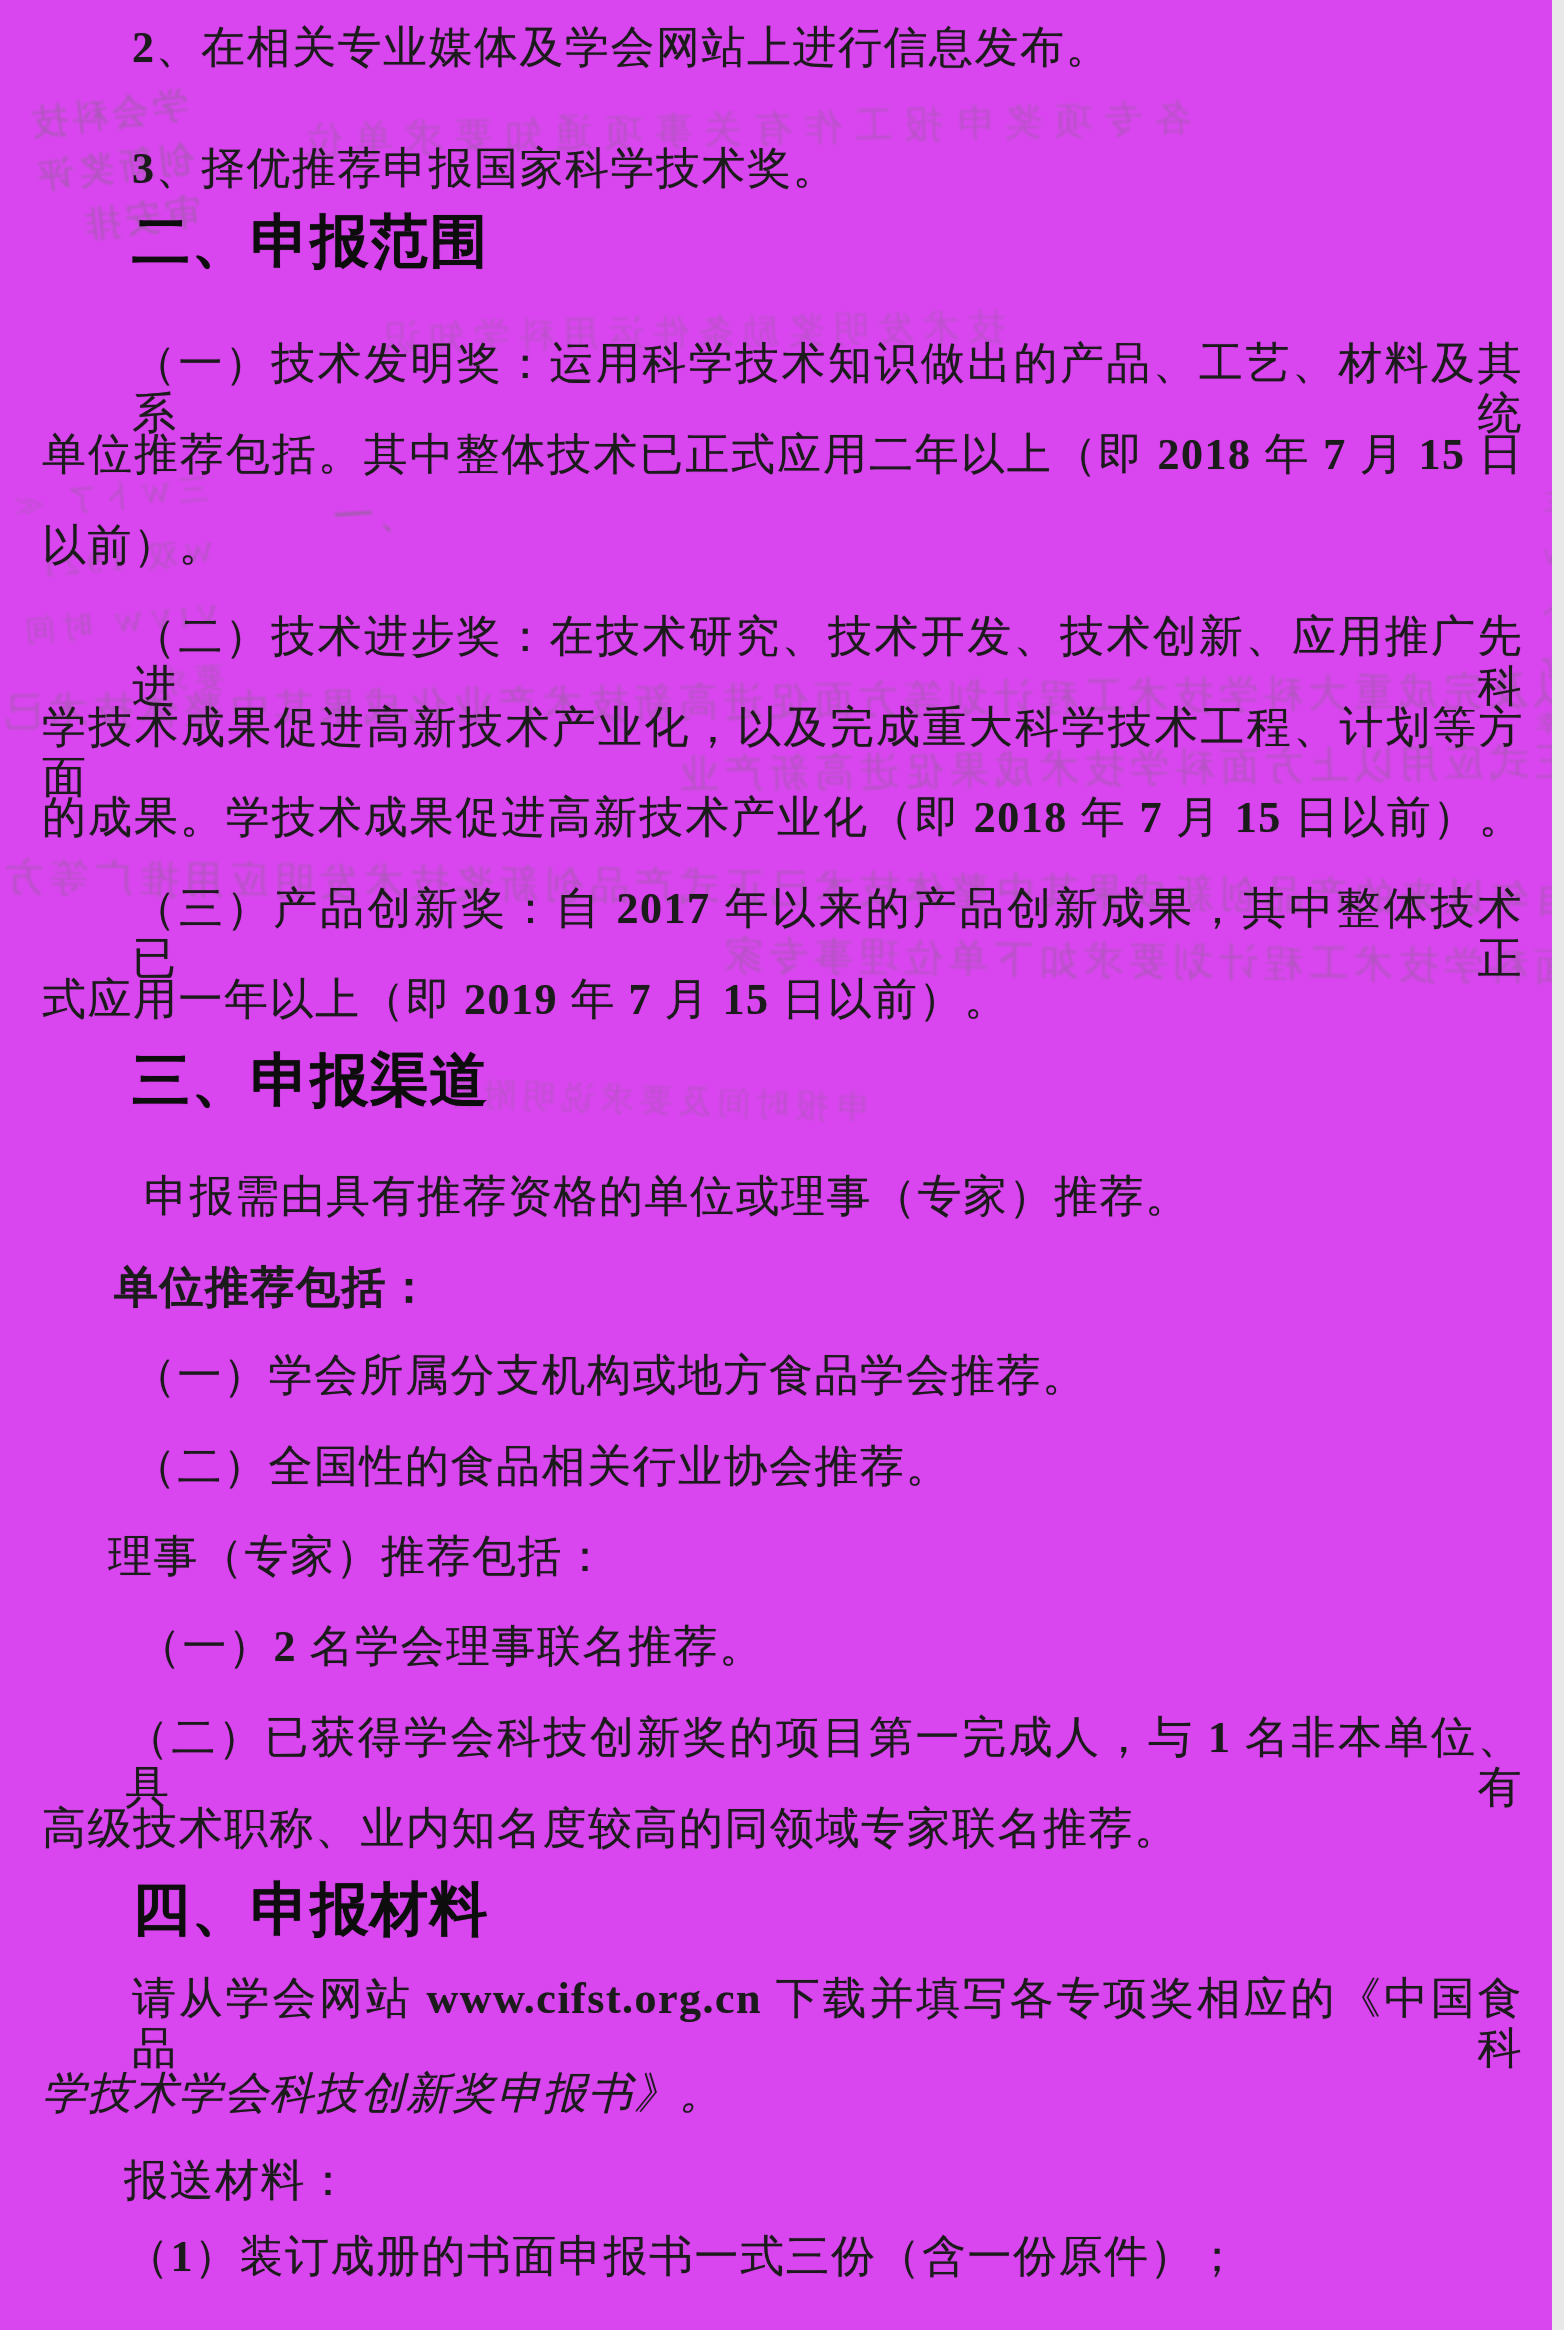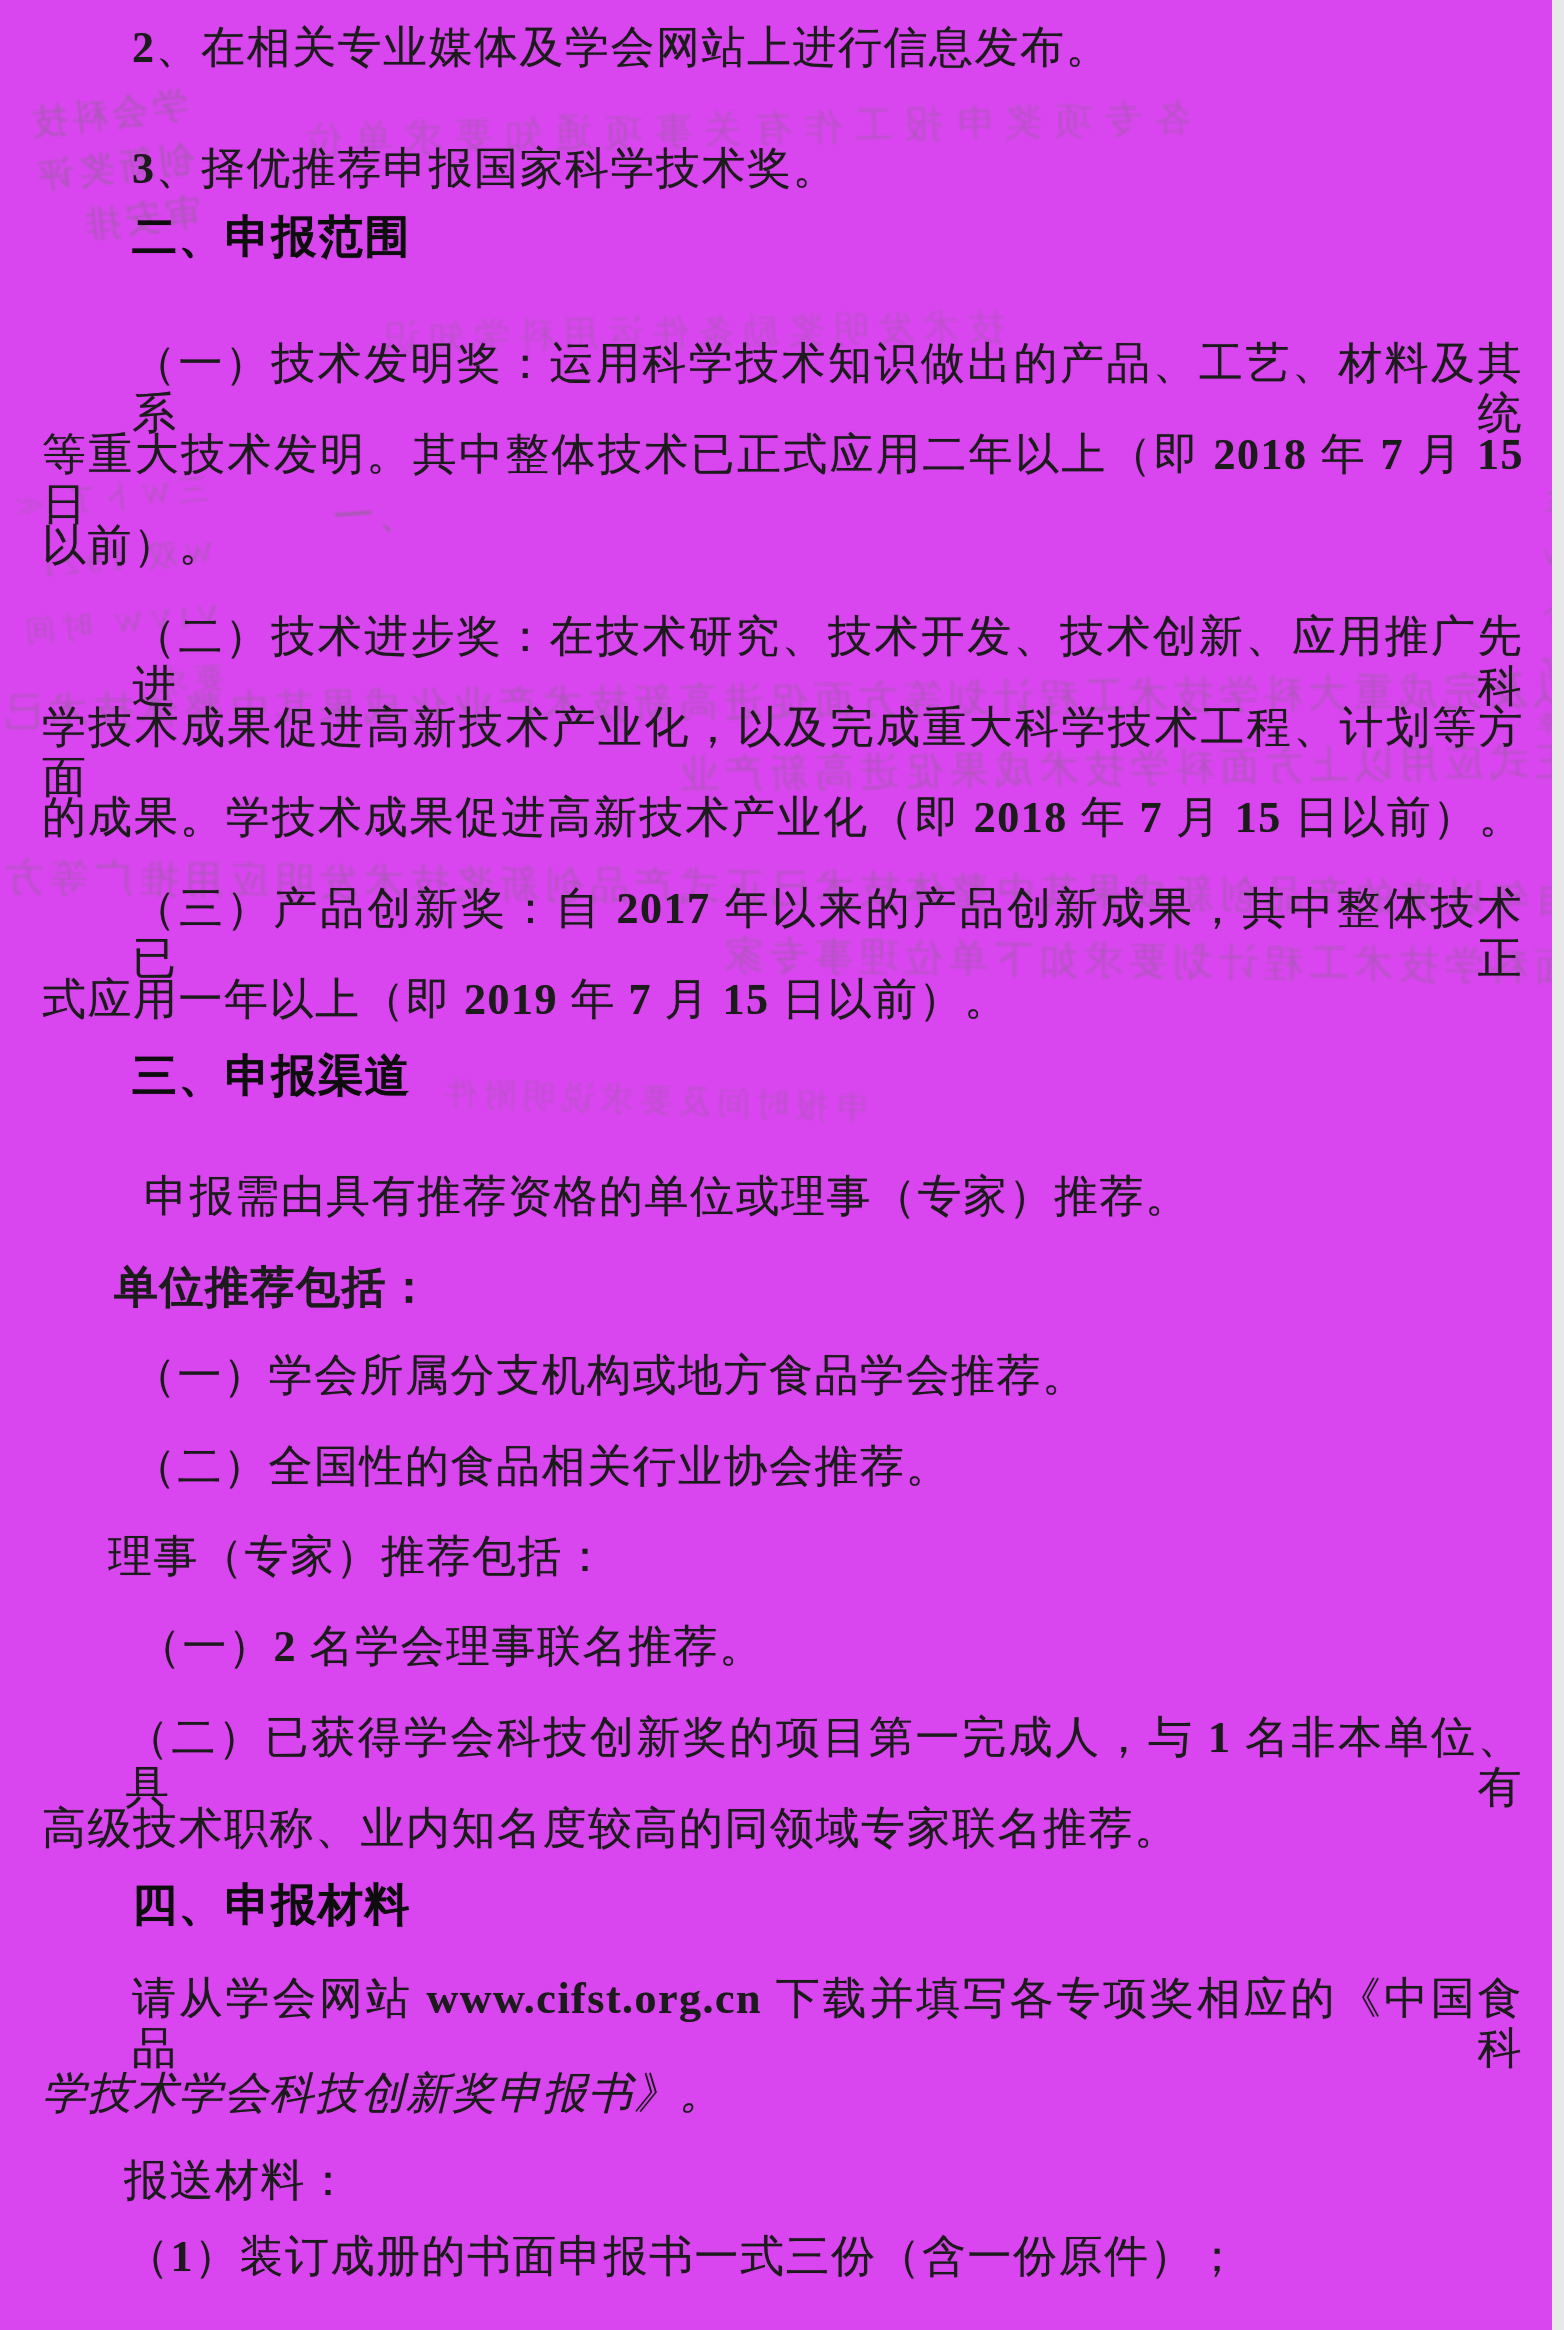--- a/index.html
+++ b/index.html
@@ -20,23 +20,23 @@
     letter-spacing:1.5px;
     text-shadow:0 0 0.8px rgba(20,20,20,.45);
   }
   .line.stretch{
     white-space:normal;
     text-align:justify;
     text-align-last:justify;
     overflow:visible;
   }
   .line.heading{
-    font-family:Liberation Mono, monospace;
+    font-family:Liberation Sans, sans-serif;
     font-weight:700;
-    font-size:45px;
+    font-size:58px;
     color:#0d0d0d;
     text-shadow:0 0 0.8px rgba(0,0,0,.65);
     text-align:right;
   }
   .num{
     font-weight:700;
     font-family:"Liberation Serif","DejaVu Serif",serif;
   }
   
   .ghost{
@@ -61,21 +61,21 @@
       <div class="ghost" style="left: 1520px; top: 475px; width: 44px; font-size: 24px; opacity: 0.38; line-height: 2.3; letter-spacing: 0px; transform: rotate(2deg) scaleX(-1);">三 W 卜 了 幸</div>
       <div class="ghost" style="left: -9px; top: 665px; width: 1582px; font-size: 39px; opacity: 0.34; line-height: 1.85; letter-spacing: 6px; transform: rotate(-0.8deg) scaleX(-1);">以及完成重大科学技术工程计划等方面促进高新技术产业化成果其中整体技术已正式应用以上方面科学技术成果促进高新产业</div>
       <div class="ghost" style="left: -9px; top: 854px; width: 1582px; font-size: 39px; opacity: 0.34; line-height: 1.75; letter-spacing: 6px; transform: rotate(0.8deg) scaleX(-1);">自年以来的产品创新成果其中整体技术已正式产品创新奖技术发明应用推广等方面科学技术工程计划要求如下单位理事专家</div>
       <div class="ghost" style="left: 428px; top: 1079px; width: 439px; font-size: 33px; opacity: 0.26; line-height: 1.3; letter-spacing: 6px; transform: rotate(2deg) scaleX(-1);">申报时间及要求说明附件</div>
     </div>
   <div id="doc">
       <div class="line" style="top: 23px; left: 132px;"><span class="num">2</span><span>、在相关专业媒体及学会网站上进行信息发布。</span></div>
       <div class="line" style="top: 144px; left: 132px;"><span class="num">3</span><span>、择优推荐申报国家科学技术奖。</span></div>
       <div class="line heading" style="top: 216px; left: 132px;"><span>二、申报范围</span></div>
       <div class="line stretch" style="top: 339px; left: 132px; width: 1391px;"><span>（一）技术发明奖：运用科学技术知识做出的产品、工艺、材料及其系统</span></div>
-      <div class="line stretch" style="top: 430px; left: 42px; width: 1482px;"><span>等重大技术发明。其中整体技术已正式应用二年以上（即 </span><span class="num">2018</span><span> 年 </span><span class="num">7</span><span> 月 </span><span class="num">15</span><span> 日</span></div>
+      <div class="line stretch" style="top: 430px; left: 42px; width: 1482px;"><span>单位推荐包括。其中整体技术已正式应用二年以上（即 </span><span class="num">2018</span><span> 年 </span><span class="num">7</span><span> 月 </span><span class="num">15</span><span> 日</span></div>
       <div class="line" style="top: 521px; left: 42px;"><span>以前）。</span></div>
       <div class="line stretch" style="top: 612px; left: 132px; width: 1391px;"><span>（二）技术进步奖：在技术研究、技术开发、技术创新、应用推广先进科</span></div>
       <div class="line stretch" style="top: 703px; left: 42px; width: 1482px;"><span>学技术成果促进高新技术产业化，以及完成重大科学技术工程、计划等方面</span></div>
       <div class="line stretch" style="top: 793px; left: 42px; width: 1482px;"><span>的成果。学技术成果促进高新技术产业化（即 </span><span class="num">2018</span><span> 年 </span><span class="num">7</span><span> 月 </span><span class="num">15</span><span> 日以前）。</span></div>
       <div class="line stretch" style="top: 884px; left: 132px; width: 1391px;"><span>（三）产品创新奖：自 </span><span class="num">2017</span><span> 年以来的产品创新成果，其中整体技术已正</span></div>
       <div class="line" style="top: 975px; left: 42px;"><span>式应用一年以上（即 </span><span class="num">2019</span><span> 年 </span><span class="num">7</span><span> 月 </span><span class="num">15</span><span> 日以前）。</span></div>
       <div class="line heading" style="top: 1055px; left: 132px;"><span>三、申报渠道</span></div>
       <div class="line" style="top: 1172px; left: 144px;"><span>申报需由具有推荐资格的单位或理事（专家）推荐。</span></div>
       <div class="line" style="top: 1263px; left: 114px; font-weight: bold;"><span>单位推荐包括：</span></div>
       <div class="line" style="top: 1351px; left: 132px;"><span>（一）学会所属分支机构或地方食品学会推荐。</span></div>

